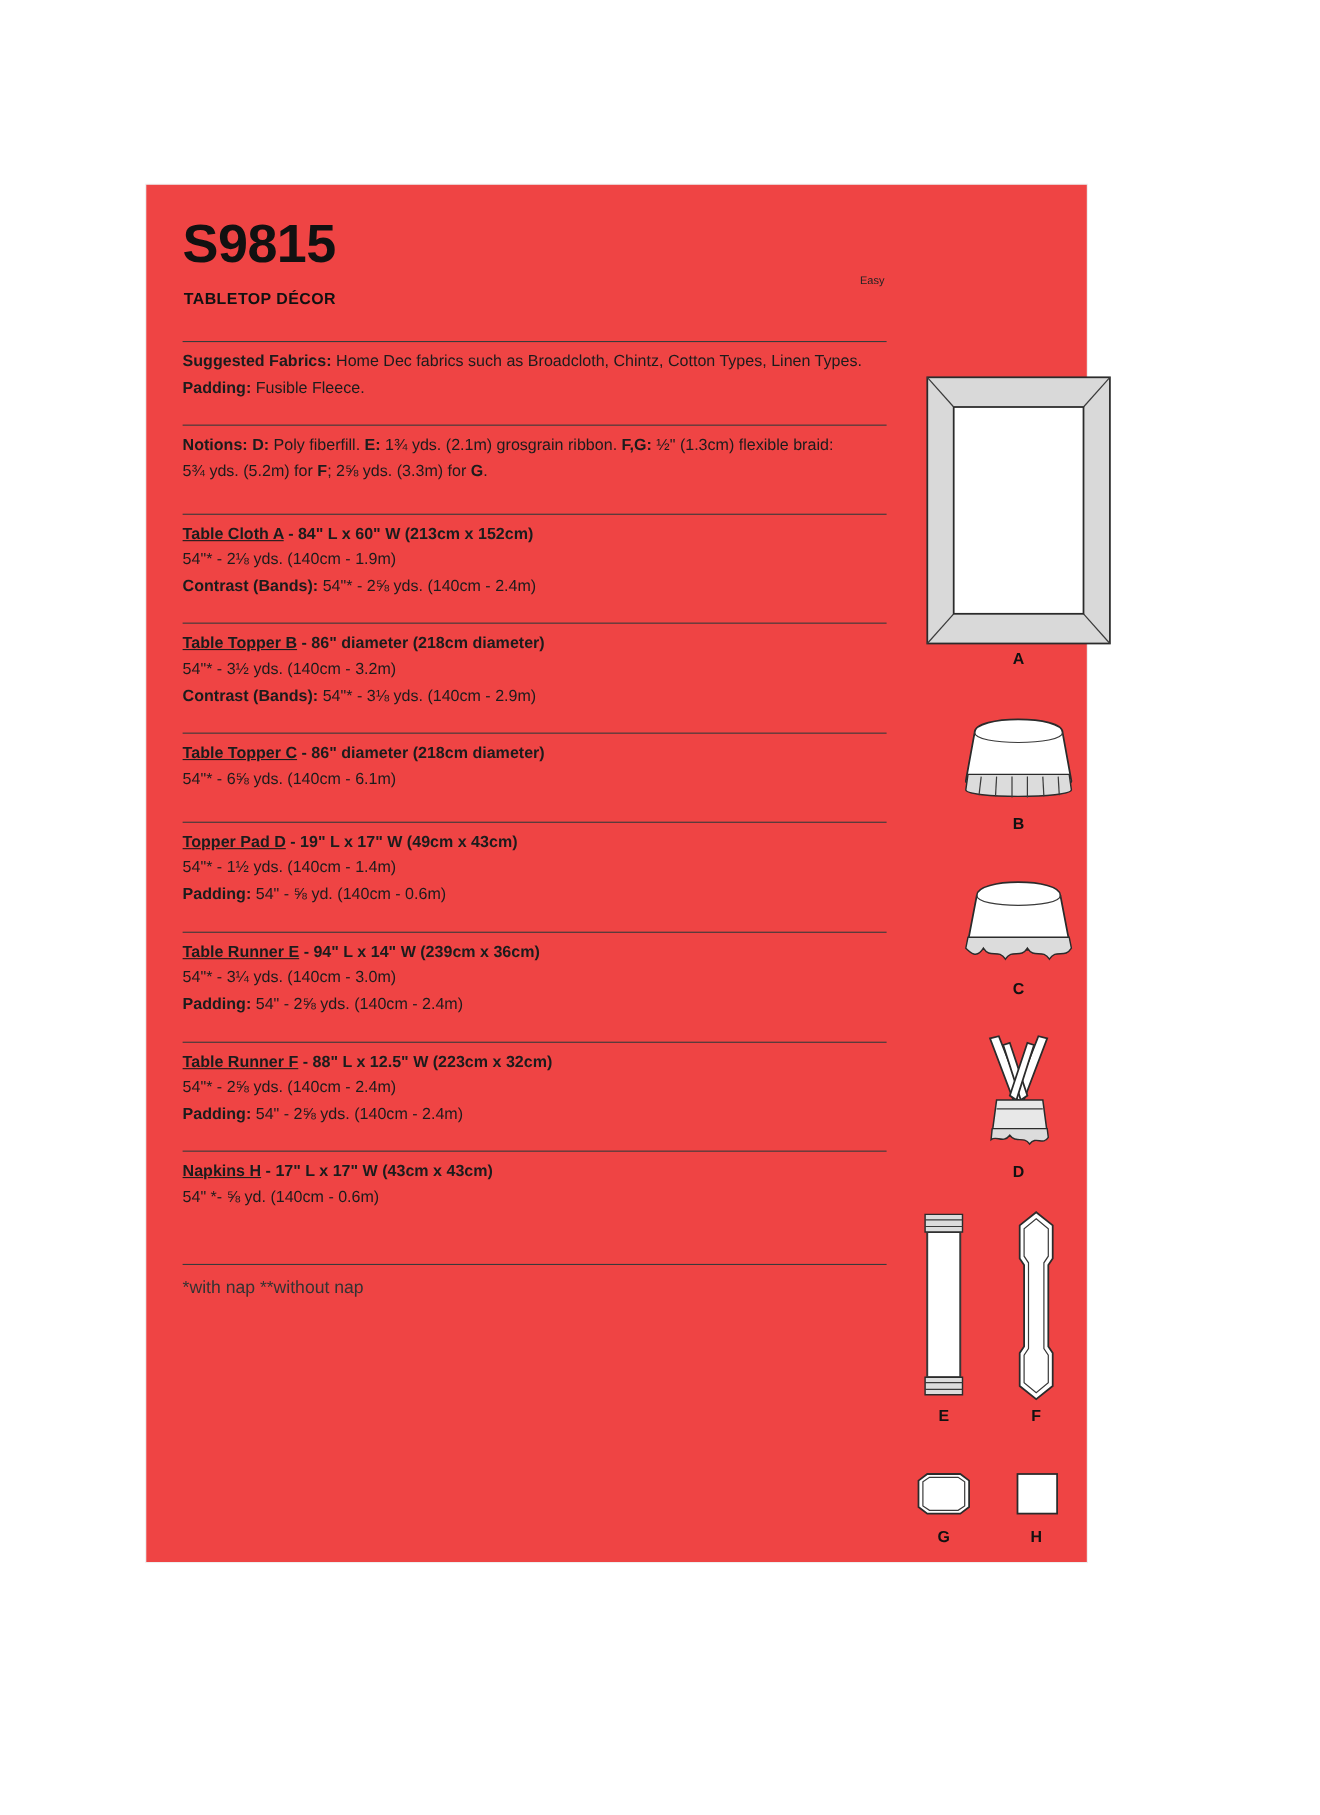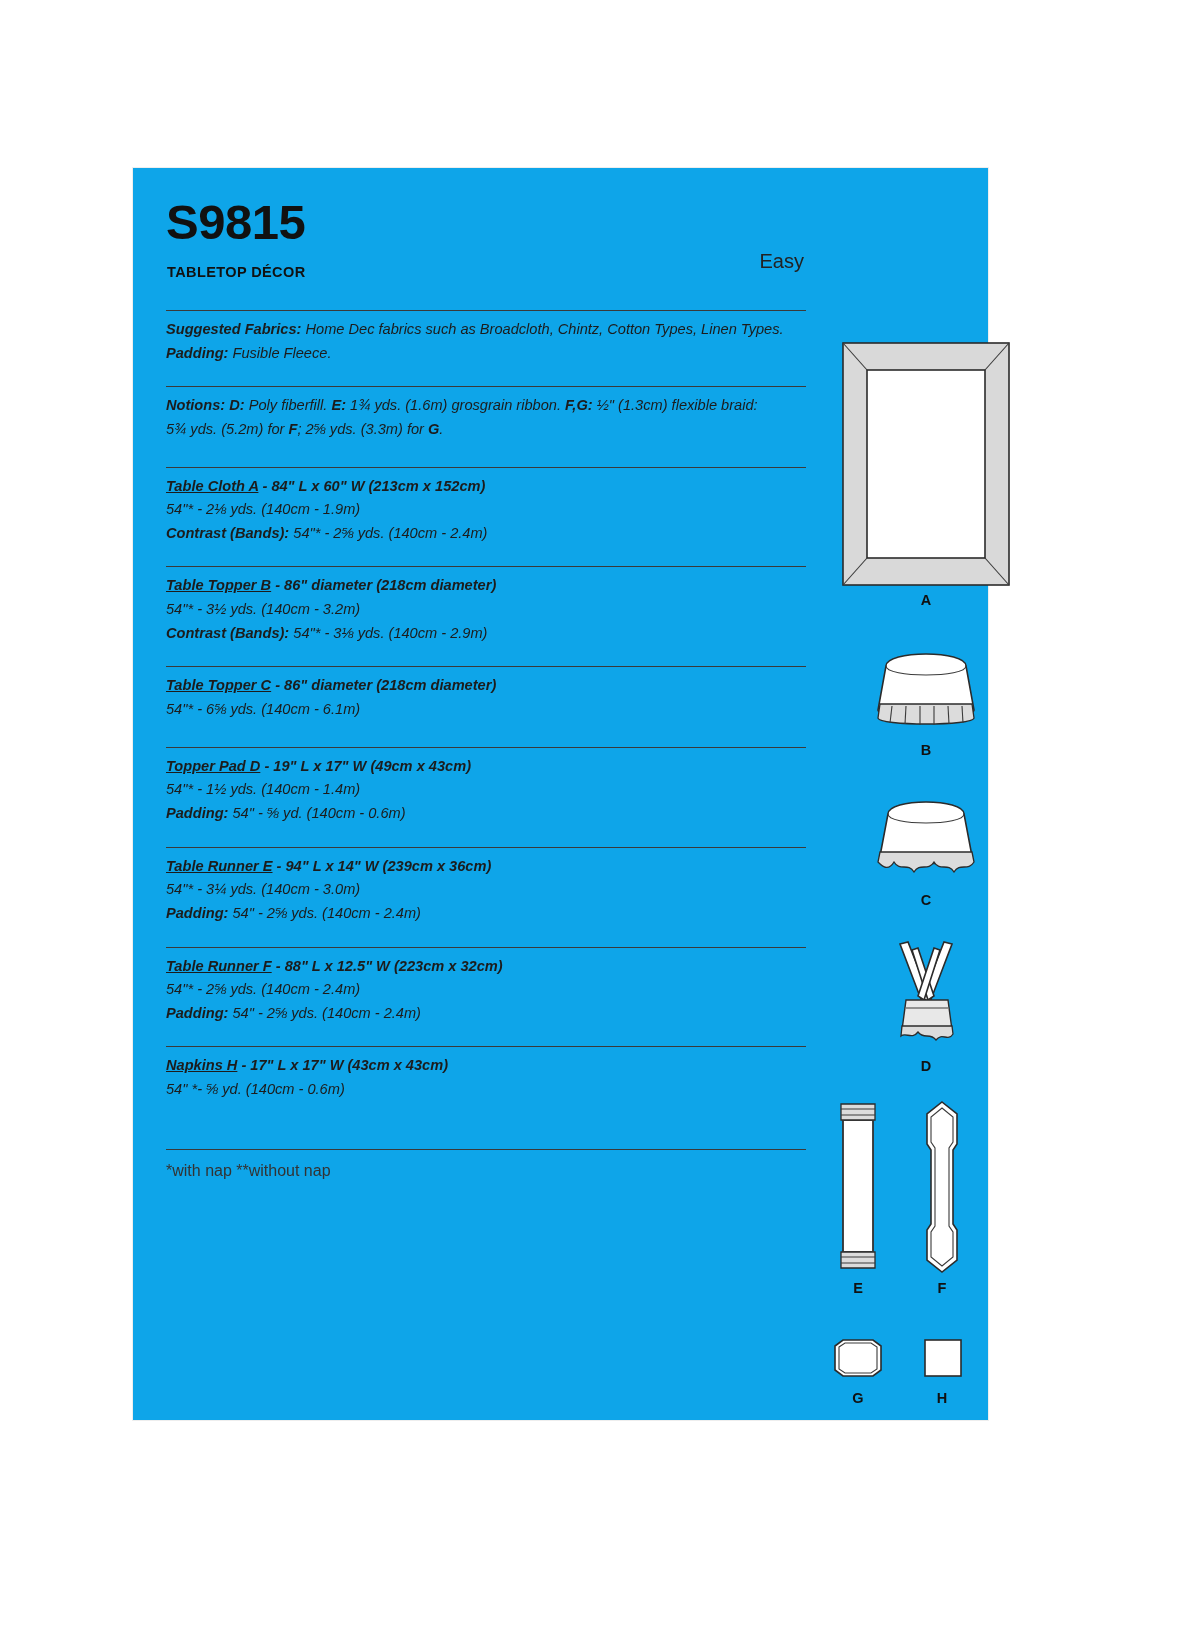--- a/index.html
+++ b/index.html
@@ -14,21 +14,21 @@
     color: #1c1c1c;
     position: relative;
     overflow: hidden;
   }
   .page {
     position: absolute;
     left: 133px;
     top: 168px;
     width: 855px;
     height: 1252px;
-    background: #0ea5e9;
+    background: #ef4444;
     box-shadow: 0 0 0 1px #eeeeee;
   }
   .inner {
     position: absolute;
     left: 33px;
     top: 30px;
     width: 790px;
     height: 1190px;
   }
 
@@ -44,21 +44,21 @@
     font-size: 49px;
     font-weight: bold;
     letter-spacing: -0.5px;
     line-height: 1;
     color: #111;
   }
   .difficulty {
     position: absolute;
     right: 152px;
     top: 52px;
-    font-size: 20px;
+    font-size: 10px;
     color: #222;
   }
   .category {
     position: absolute;
     left: 1px;
     top: 66px;
     font-size: 14.5px;
     font-weight: bold;
     letter-spacing: 0.4px;
     color: #111;
@@ -78,21 +78,20 @@
     border: 0;
     border-top: 1px solid #3a3a3a;
     margin: 0;
     width: 640px;
   }
   .rule.top {
     margin-bottom: 0px;
   }
   .block {
     padding: 7px 0 9px 0;
-    font-style: italic;
   }
   .block p {
     margin: 0;
   }
   b, .b { font-weight: bold; }
   .u { text-decoration: underline; text-align: center; }
   .gap-s { height: 12px; }
   .gap-m { height: 16px; }
   .footnote {
     font-size: 16px;
@@ -147,21 +146,21 @@
         <p>
           <b>Suggested Fabrics:</b><span> Home Dec fabrics such as Broadcloth, Chintz, Cotton Types,  Linen Types. </span><b>Padding:</b><span> Fusible Fleece.</span>
         </p>
       </div>
 
       <div class="gap-s"></div>
       <hr class="rule">
 
       <div class="block">
         <p>
-          <b>Notions:</b><b> D: </b><span>Poly fiberfill. </span><b>E: </b><span>1¾ yds. (1.6m) grosgrain ribbon. </span><b>F,G: </b><span>½" (1.3cm) flexible braid:</span>
+          <b>Notions:</b><b> D: </b><span>Poly fiberfill. </span><b>E: </b><span>1¾ yds. (2.1m) grosgrain ribbon. </span><b>F,G: </b><span>½" (1.3cm) flexible braid:</span>
         </p>
         <p>
           <span>5¾ yds. (5.2m) for </span><b>F</b><span>; 2⅝ yds. (3.3m) for </span><b>G</b><span>.</span>
         </p>
       </div>
 
       <div class="gap-m"></div>
       <hr class="rule">
 
       <div class="block">

